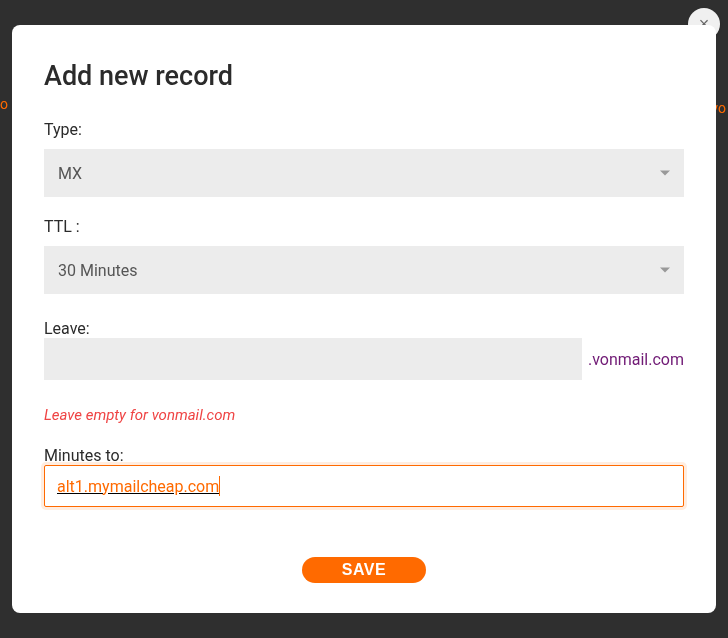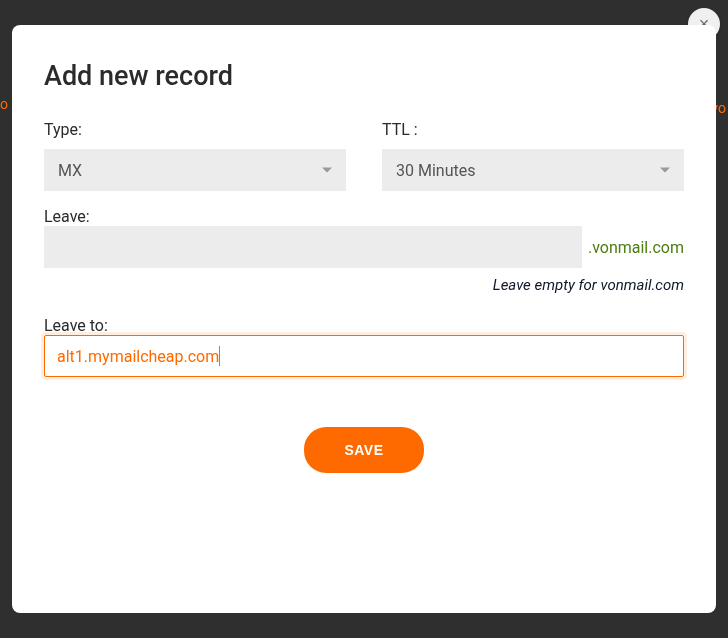--- a/index.html
+++ b/index.html
@@ -66,41 +66,42 @@
       box-shadow: 0 1px 3px rgba(0,0,0,0.15);
     }
     .modal-title {
       font-size: 27px;
       font-weight: 500;
       color: #2b2b2b;
       margin-bottom: 28px;
     }
     .row {
       display: flex;
-      gap: 36px;
-      margin-bottom: 16px;
+      gap: 20px;
+      margin-bottom: 25px;
+      flex-direction: column;
     }
     .field {
       flex: 1;
       display: flex;
       flex-direction: column;
     }
     .field-full {
       width: 100%;
       margin-bottom: 22px;
     }
     .label {
       font-size: 16px;
       color: #2b2b2b;
       margin-bottom: 10px;
     }
     .select-wrap {
       position: relative;
       background: #ececec;
-      height: 42px;
+      height: 48px;
       display: flex;
       align-items: center;
       padding: 0 14px;
       cursor: pointer;
     }
     .select-value {
       font-size: 16px;
       color: #555;
     }
     .chevron {
@@ -127,64 +128,64 @@
       font-size: 16px;
       color: #555;
       width: 100%;
       font-family: inherit;
     }
     .host-input {
       flex: 1;
     }
     .host-suffix {
       font-size: 16px;
-      color: #4d7c0f;
+      color: #701a75;
       white-space: nowrap;
     }
     .hint {
       font-size: 15px;
-      color: #0f172a;
+      color: #ef4444;
       font-style: italic;
-      margin-top: 8px;
-      text-align: right;
+      margin-top: 26px;
     }
     .cursor-caret {
       display: inline-block;
       width: 1px;
       height: 20px;
       background: #ff6a00;
       vertical-align: middle;
     }
     .points-wrap {
       position: relative;
       background: #fff;
       border: 1px solid #ff6a00;
       box-shadow: 0 0 0 3px rgba(255,106,0,0.12);
       border-radius: 2px;
       height: 42px;
       display: flex;
       align-items: center;
       padding: 11px 12px;
+      text-decoration: underline;
     }
     .points-text {
       font-size: 16px;
       color: #ff6a00;
     }
     .save-row {
       display: flex;
       justify-content: center;
       margin-top: 50px;
     }
     .save-btn {
       background: #ff6a00;
       color: #fff;
       border: none;
       border-radius: 22px;
-      padding: 15px 40px;
-      font-size: 14px;
+      padding: 4px 40px;
+      font-size: 16px;
       font-weight: 700;
       letter-spacing: 0.5px;
       cursor: pointer;
     }
   </style>
 </head>
 <body>
 
 <div class="backdrop">
   <span class="backdrop-hint2">o</span>
@@ -219,21 +220,21 @@
     <label class="label">Leave:</label>
     <div class="host-row">
       <input class="input host-input" value="" style="">
       <span class="host-suffix">.vonmail.com</span>
     </div>
     <div class="hint">Leave empty for vonmail.com</div>
   </div>
 
 
   <div class="field-full">
-    <label class="label">Leave to:</label>
+    <label class="label">Minutes to:</label>
     <div class="points-wrap">
       <span class="points-text">alt1.mymailcheap.com</span>
         <span class="cursor-caret"></span>
     </div>
   </div>
 
   <div class="save-row">
     <button class="save-btn">SAVE</button>
   </div>
 </div>

